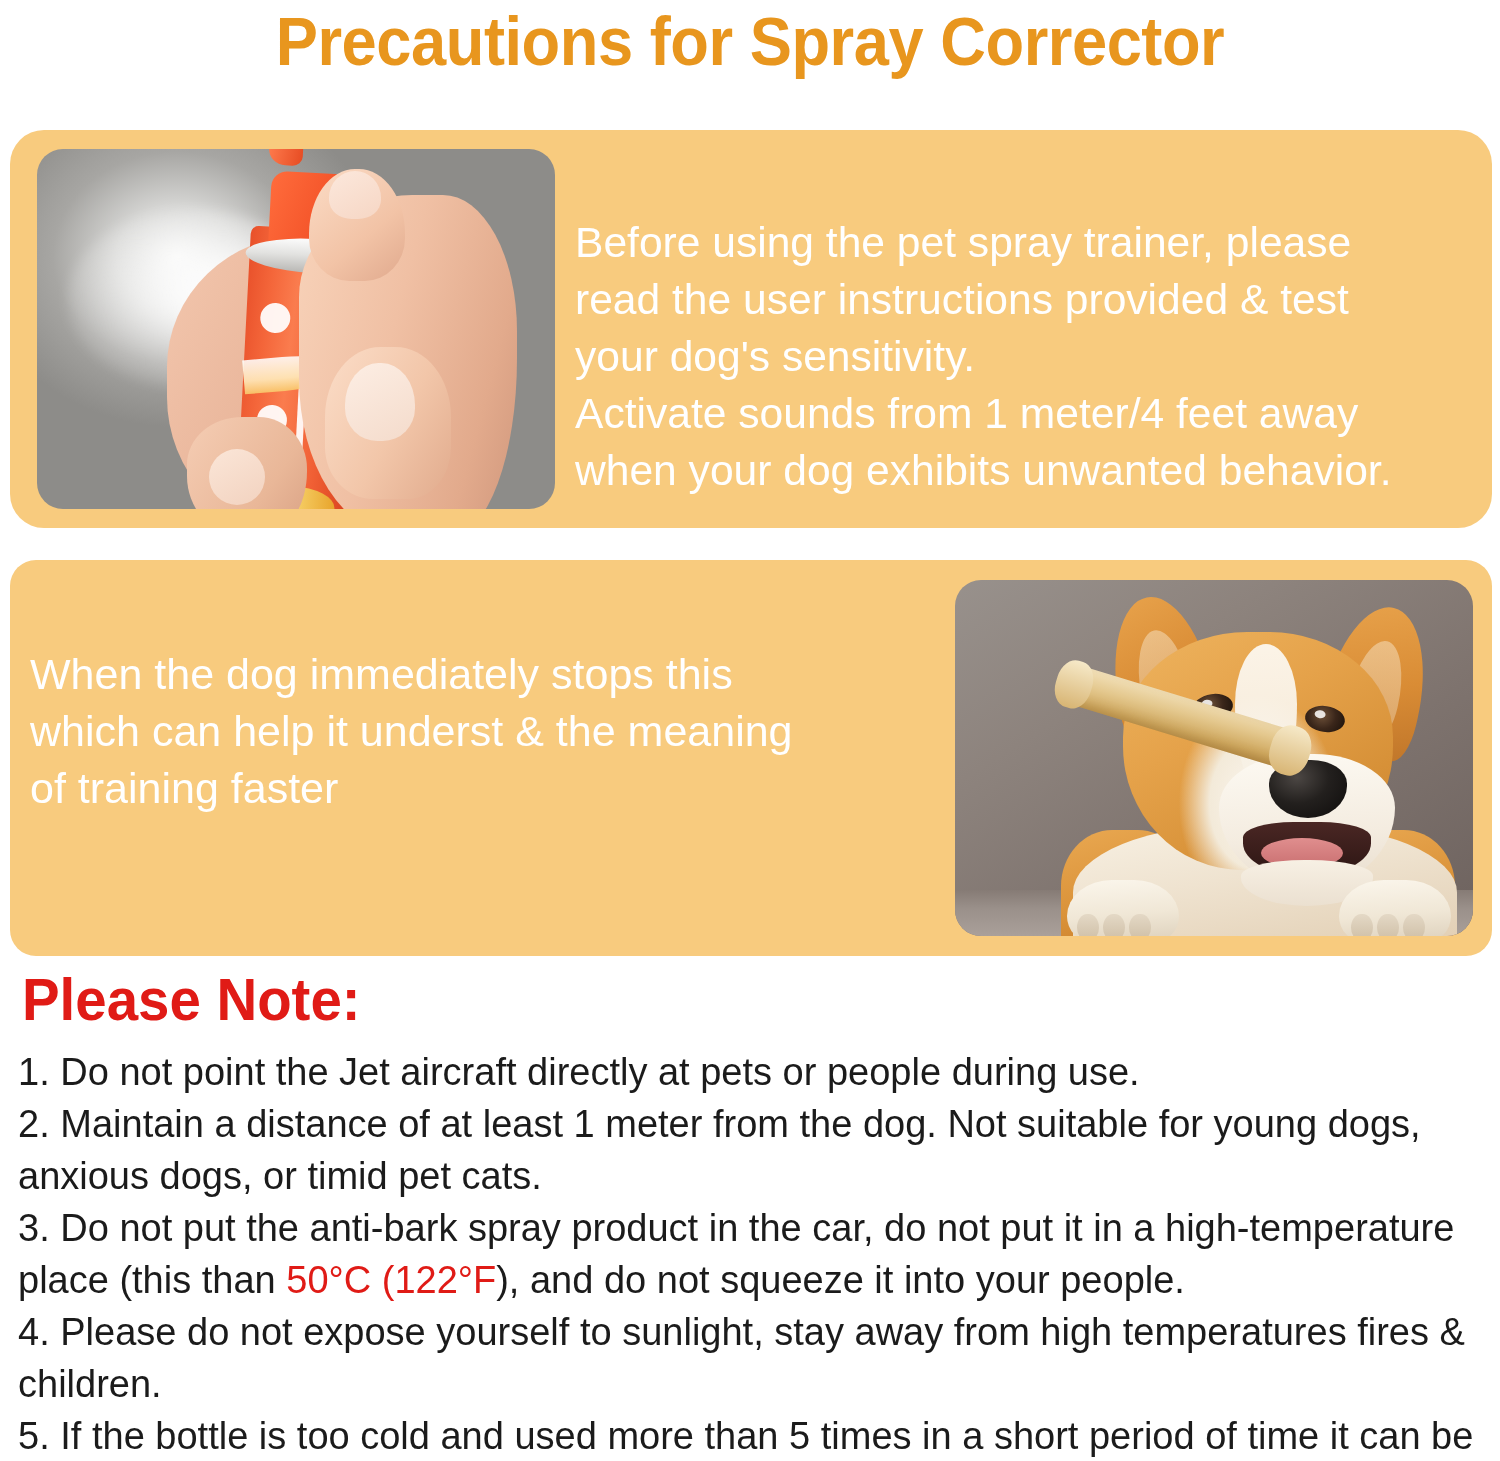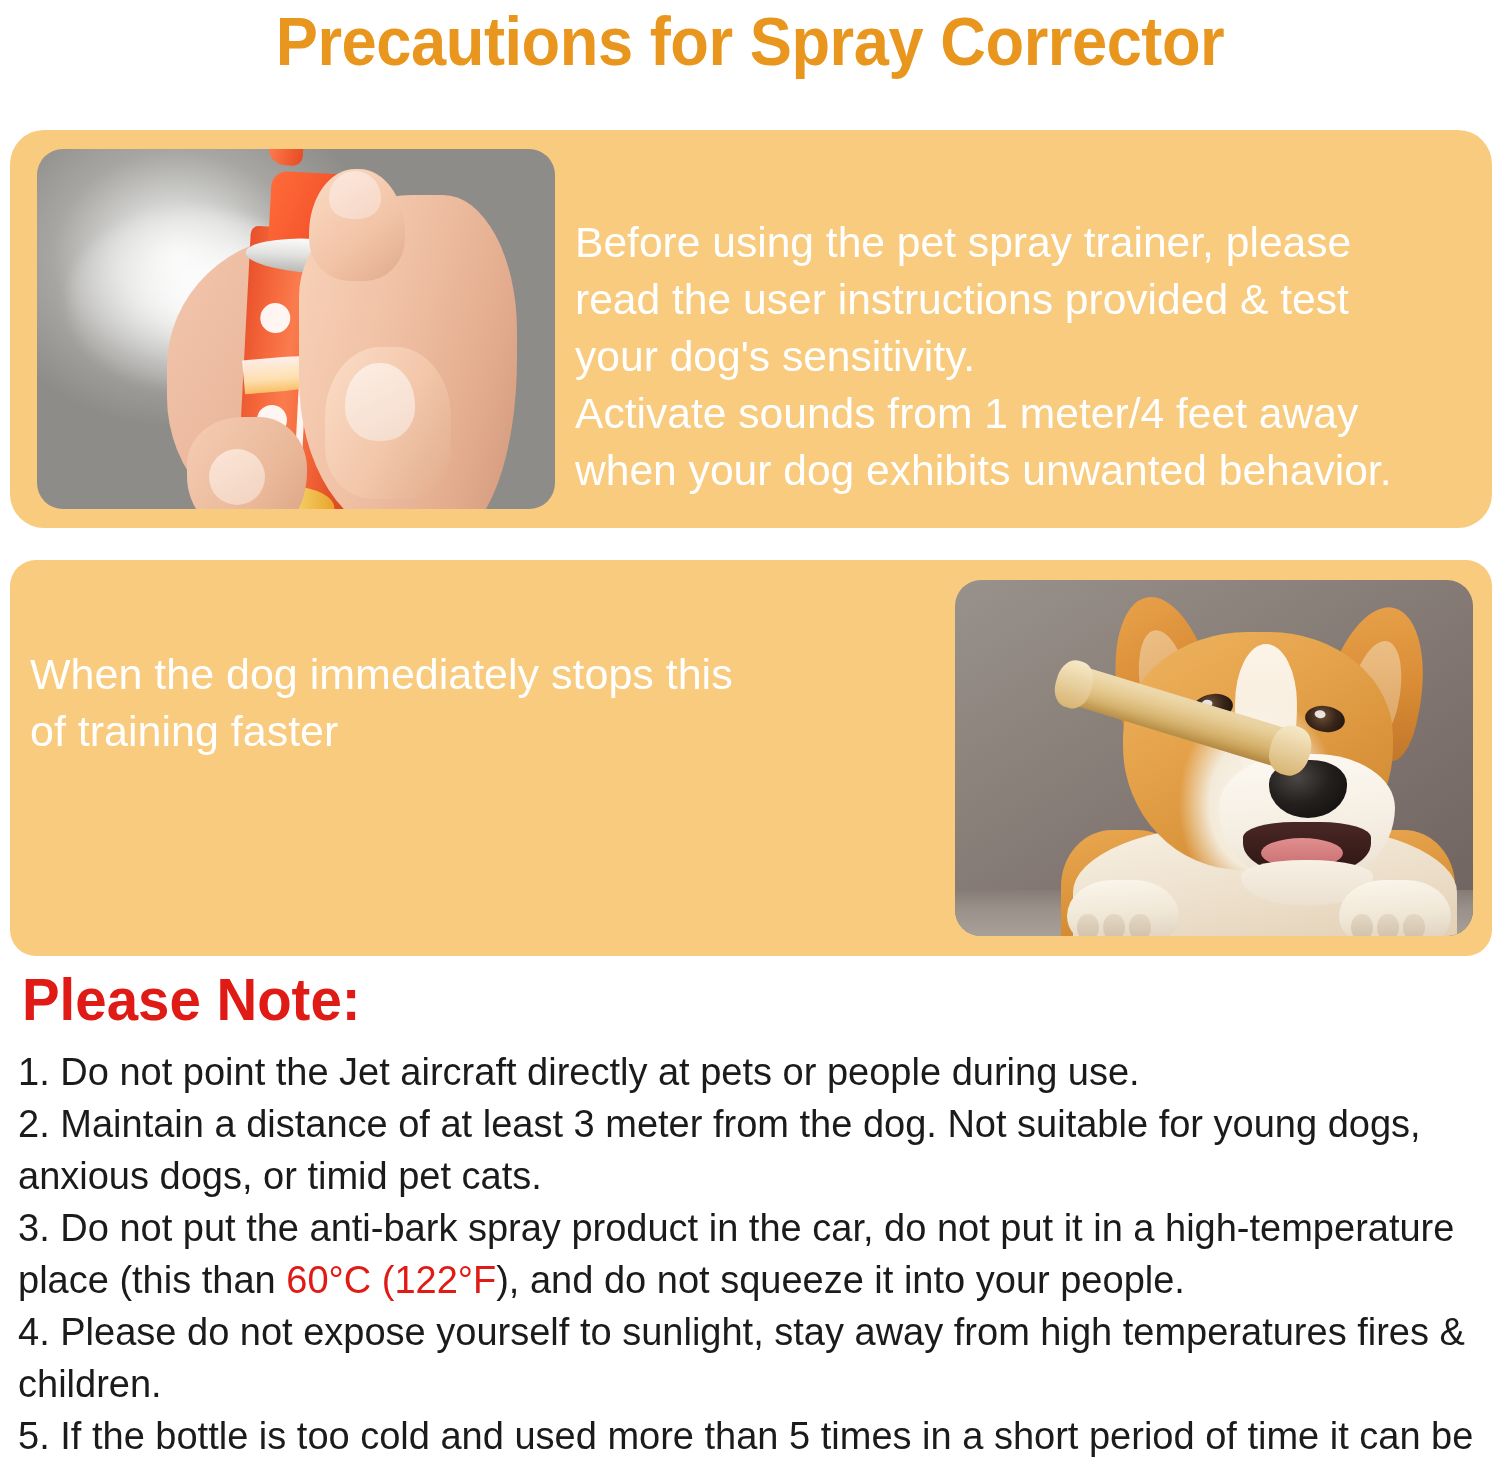--- a/index.html
+++ b/index.html
@@ -459,20 +459,21 @@
       <p>your dog's sensitivity.</p>
       <p>Activate sounds from 1 meter/4 feet away</p>
       <p>when your dog exhibits unwanted behavior.</p>
     </div>
   </div>
 
   <div class="panel2">
 
     <div class="panel2-text">
       <p>When the dog immediately stops this</p>
+      <p>which can help it underst &amp; the meaning</p>
       <p>of training faster</p>
     </div>
 
     <div class="photo-dog">
       <div class="dog-floor"></div>
       <div class="dog-ear left">
         <div class="dog-ear-inner"></div>
       </div>
       <div class="dog-ear right">
         <div class="dog-ear-inner"></div>
@@ -514,25 +515,25 @@
 
   <div class="please-note">Please Note:</div>
 
   <div class="notes">
     <p>
       <span>1.</span>
       <span>Do not point the Jet aircraft directly at pets or people during use.</span>
     </p>
     <p>
       <span>2.</span>
-      <span>Maintain a distance of at least 3 meter from the dog. Not suitable for young dogs, anxious dogs, or timid pet cats.</span>
+      <span>Maintain a distance of at least 1 meter from the dog. Not suitable for young dogs, anxious dogs, or timid pet cats.</span>
     </p>
     <p>
       <span>3.</span>
-      <span>Do not put the anti-bark spray product in the car, do not put it in a high-temperature place (this than </span><span class="hot">60°C (122°F</span><span>), and do not squeeze it into your people.</span>
+      <span>Do not put the anti-bark spray product in the car, do not put it in a high-temperature place (this than </span><span class="hot">50°C (122°F</span><span>), and do not squeeze it into your people.</span>
     </p>
     <p>
       <span>4.</span>
       <span>Please do not expose yourself to sunlight, stay away from high temperatures fires &amp; children.</span>
     </p>
     <p>
       <span>5.</span>
       <span>If the bottle is too cold and used more than 5 times in a short period of time it can be wrapped in a dry cloth before continuing to use.</span>
     </p>
   </div>

